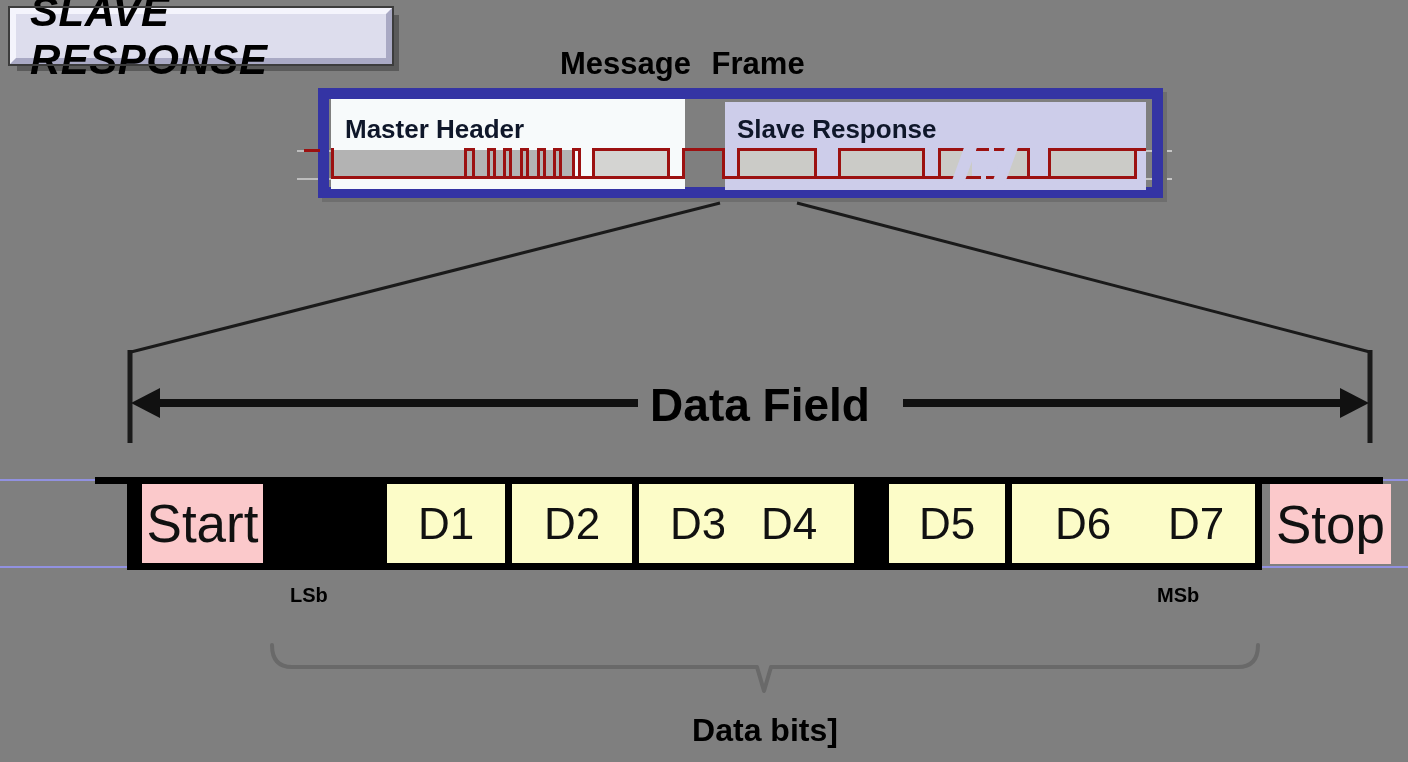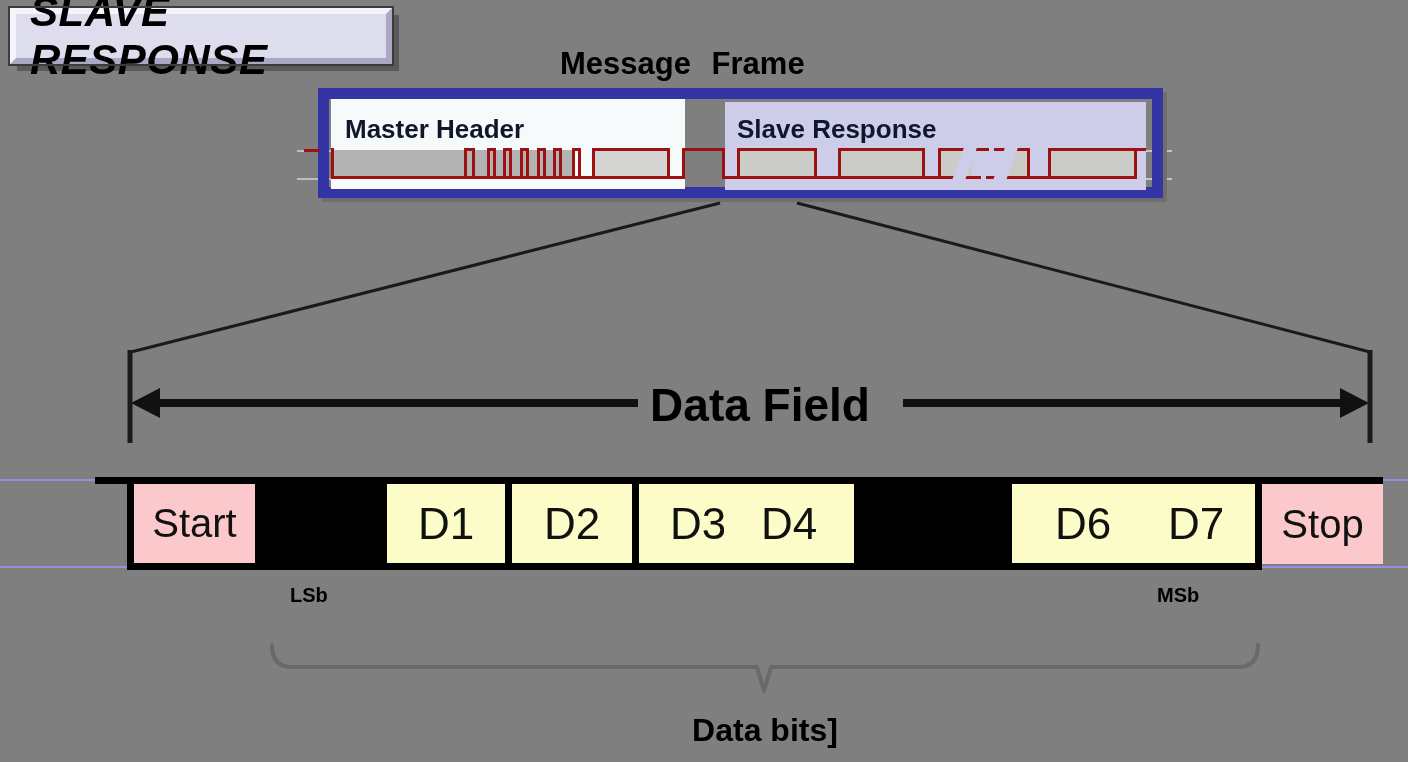--- a/index.html
+++ b/index.html
@@ -39,21 +39,21 @@
   .wf-pulse { border: 3px solid #9c1111; border-bottom: none; background: transparent; }
   .wf-rect  { border: 3px solid #9c1111; background: #cbcbc7; }
   .wf-band  { background: #b3b3b3; z-index: 4; }
   .wf-dash  { height: 3px; background: #9c1111; }
   .wf-slash { width: 13px; background: #cdcdea; transform: skewX(-20deg); z-index: 6; }
 
   
   .row-black { position: absolute; background: #000; z-index: 3; }
   .cell { position: absolute; top: 484px; height: 79px; z-index: 4;
     display: flex; align-items: center; justify-content: center; color: #111; font-size: 44px; }
-  .cell.pink { background: #fbc9cb; font-size: 40px; }
+  .cell.pink { background: #fbc9cb; font-size: 53px; margin-left: 8px; }
   .cell.yellow { background: #fcfcc8; }
 
   .datafield-label { position: absolute; left: 610px; top: 378px; width: 300px; text-align: center;
     font-size: 46px; font-weight: bold; color: #000; z-index: 7; }
   .small-bold { position: absolute; font-size: 20px; font-weight: bold; color: #000; }
   .caption { position: absolute; left: 615px; top: 712px; width: 300px; text-align: center;
     font-size: 32px; font-weight: bold; color: #000; }
 
   svg.overlay { position: absolute; left: 0; top: 0; z-index: 6; pointer-events: none; }
 </style>
@@ -131,20 +131,21 @@
 
   <div class="row-black" style="left:95px;top:477px;width:36px;height:7px"></div>
   <div class="row-black" style="left:127px;top:477px;width:1135px;height:93px"></div>
   <div class="row-black" style="left:1262px;top:477px;width:121px;height:7px"></div>
 
   <div class="cell pink" style="left:134px;width:121px">Start</div>
   <div class="cell yellow" style="left:387px;width:118px">D1</div>
   <div class="cell yellow" style="left:512px;width:120px">D2</div>
   <div class="cell yellow" style="left:639px;width:118px">D3</div>
   <div class="cell yellow" style="left:724px;width:130px">D4</div>
+  <div class="cell yellow" style="left:889px;width:116px">D5</div>
   <div class="cell yellow" style="left:1012px;width:142px">D6</div>
   <div class="cell yellow" style="left:1137px;width:118px">D7</div>
   <div class="cell pink" style="left:1262px;width:121px;height:80px">Stop</div>
 
   <div class="small-bold" style="left:290px;top:584px">LSb</div>
   <div class="small-bold" style="left:1157px;top:584px">MSb</div>
 
   <div class="caption">Data bits]</div>
 
 </div>

